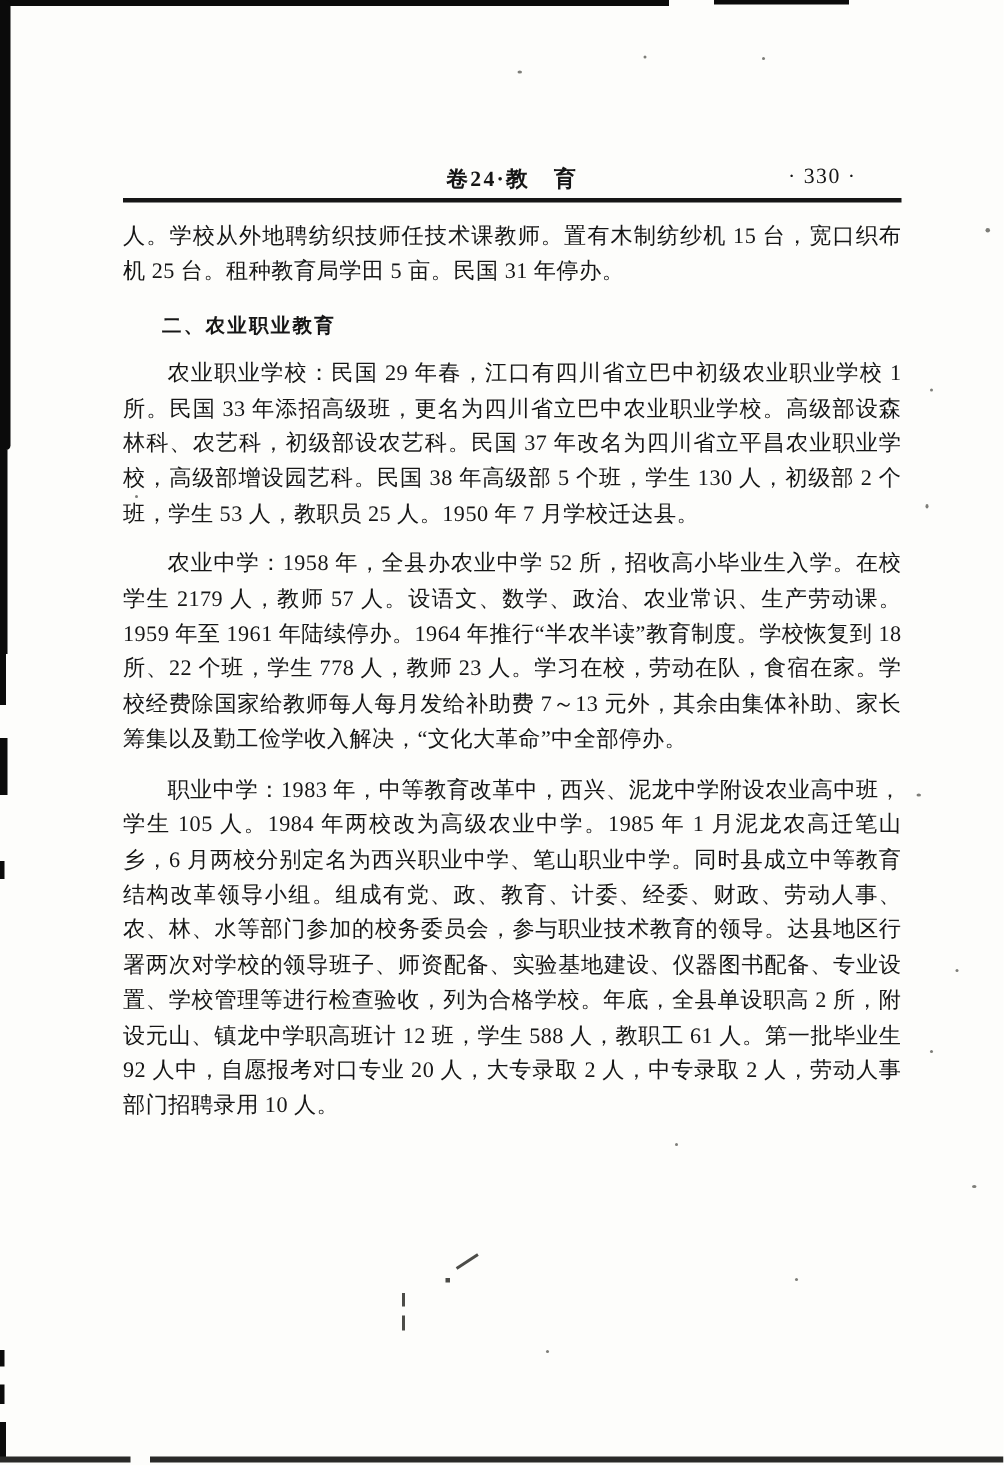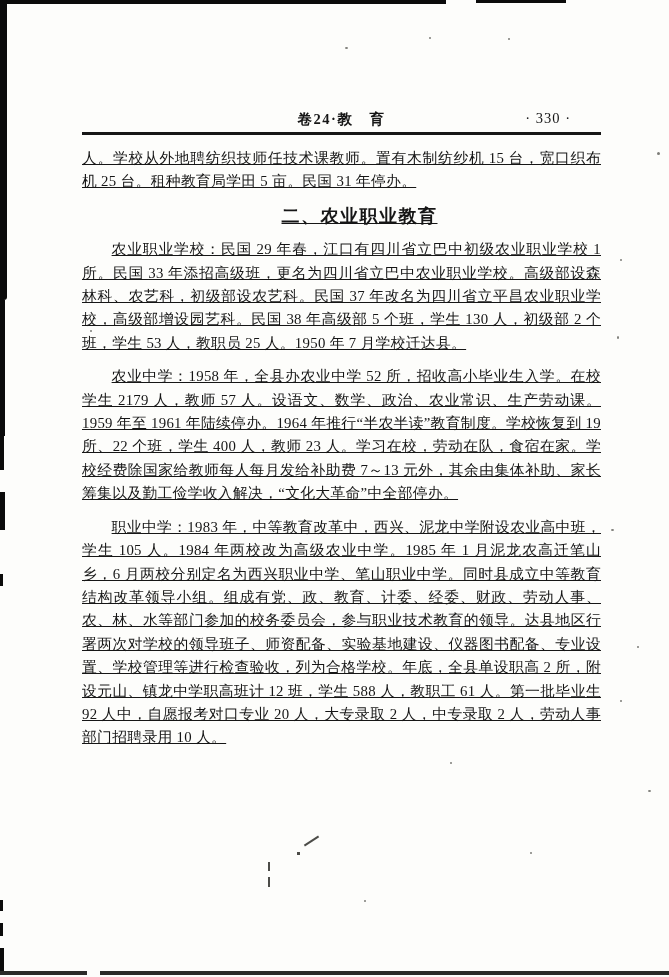--- a/index.html
+++ b/index.html
@@ -27,27 +27,27 @@
   .edge-corner-br{bottom:8px;right:0;width:5px;height:15px;background:#111;}
   
   .header{position:absolute;top:110px;left:82px;width:519px;height:22px;font-size:14.5px;}
   .vol{display:block;text-align:center;letter-spacing:1.5px;font-weight:bold;}
   .pageno{position:absolute;top:0;right:30px;letter-spacing:1px;}
   .rule{position:absolute;top:132px;left:82px;width:519px;height:3px;background:#161616;}
   
   .body-text{
     position:absolute;top:147px;left:82px;width:519px;
     font-size:14.8px;line-height:23.4px;
-    text-align:justify;letter-spacing:0.3px;text-decoration:underline;
+    text-align:justify;letter-spacing:0.3px;
   }
   .body-text p{margin:0;}
   .body-text p.ind{text-indent:2em;margin-top:10px;}
   .body-text h3{
-    margin:11px 0 9px 0;font-size:18px;font-weight:bold;
-    text-indent:2em;letter-spacing:1.5px;text-align:center;
+    margin:11px 0 9px 0;font-size:13px;font-weight:bold;
+    text-indent:2em;letter-spacing:1.5px;text-align:left;
   }
   
   .speck{position:absolute;background:#7d7d78;border-radius:50%;}
   .mark{position:absolute;background:#4c4c48;}
 </style>
 </head>
 <body>
 
 <div class="sheet">
 
@@ -68,21 +68,21 @@
   <div class="header">
     <span class="vol">卷24·教　育</span>
     <span class="pageno">· 330 ·</span>
   </div>
   <div class="rule"></div>
 
   <div class="body-text">
     <p>人。学校从外地聘纺织技师任技术课教师。置有木制纺纱机 15 台，宽口织布机 25 台。租种教育局学田 5 亩。民国 31 年停办。</p>
     <h3>二、农业职业教育</h3>
     <p class="ind">农业职业学校：民国 29 年春，江口有四川省立巴中初级农业职业学校 1 所。民国 33 年添招高级班，更名为四川省立巴中农业职业学校。高级部设森林科、农艺科，初级部设农艺科。民国 37 年改名为四川省立平昌农业职业学校，高级部增设园艺科。民国 38 年高级部 5 个班，学生 130 人，初级部 2 个班，学生 53 人，教职员 25 人。1950 年 7 月学校迁达县。</p>
-    <p class="ind">农业中学：1958 年，全县办农业中学 52 所，招收高小毕业生入学。在校学生 2179 人，教师 57 人。设语文、数学、政治、农业常识、生产劳动课。1959 年至 1961 年陆续停办。1964 年推行“半农半读”教育制度。学校恢复到 19 所、22 个班，学生 400 人，教师 23 人。学习在校，劳动在队，食宿在家。学校经费除国家给教师每人每月发给补助费 7～13 元外，其余由集体补助、家长筹集以及勤工俭学收入解决，“文化大革命”中全部停办。</p>
+    <p class="ind">农业中学：1958 年，全县办农业中学 52 所，招收高小毕业生入学。在校学生 2179 人，教师 57 人。设语文、数学、政治、农业常识、生产劳动课。1959 年至 1961 年陆续停办。1964 年推行“半农半读”教育制度。学校恢复到 18 所、22 个班，学生 778 人，教师 23 人。学习在校，劳动在队，食宿在家。学校经费除国家给教师每人每月发给补助费 7～13 元外，其余由集体补助、家长筹集以及勤工俭学收入解决，“文化大革命”中全部停办。</p>
     <p class="ind">职业中学：1983 年，中等教育改革中，西兴、泥龙中学附设农业高中班，学生 105 人。1984 年两校改为高级农业中学。1985 年 1 月泥龙农高迁笔山乡，6 月两校分别定名为西兴职业中学、笔山职业中学。同时县成立中等教育结构改革领导小组。组成有党、政、教育、计委、经委、财政、劳动人事、农、林、水等部门参加的校务委员会，参与职业技术教育的领导。达县地区行署两次对学校的领导班子、师资配备、实验基地建设、仪器图书配备、专业设置、学校管理等进行检查验收，列为合格学校。年底，全县单设职高 2 所，附设元山、镇龙中学职高班计 12 班，学生 588 人，教职工 61 人。第一批毕业生 92 人中，自愿报考对口专业 20 人，大专录取 2 人，中专录取 2 人，劳动人事部门招聘录用 10 人。</p>
   </div>
 
   <div class="speck" style="left:345px;top:47px;width:3px;height:2px;"></div>
   <div class="speck" style="left:429px;top:37px;width:2px;height:2px;"></div>
   <div class="speck" style="left:508px;top:38px;width:2px;height:2px;"></div>
   <div class="speck" style="left:657px;top:152px;width:3px;height:3px;"></div>
   <div class="speck" style="left:620px;top:259px;width:2px;height:2px;"></div>
   <div class="speck" style="left:617px;top:336px;width:2px;height:3px;"></div>
   <div class="speck" style="left:90px;top:330px;width:2px;height:2px;"></div>

